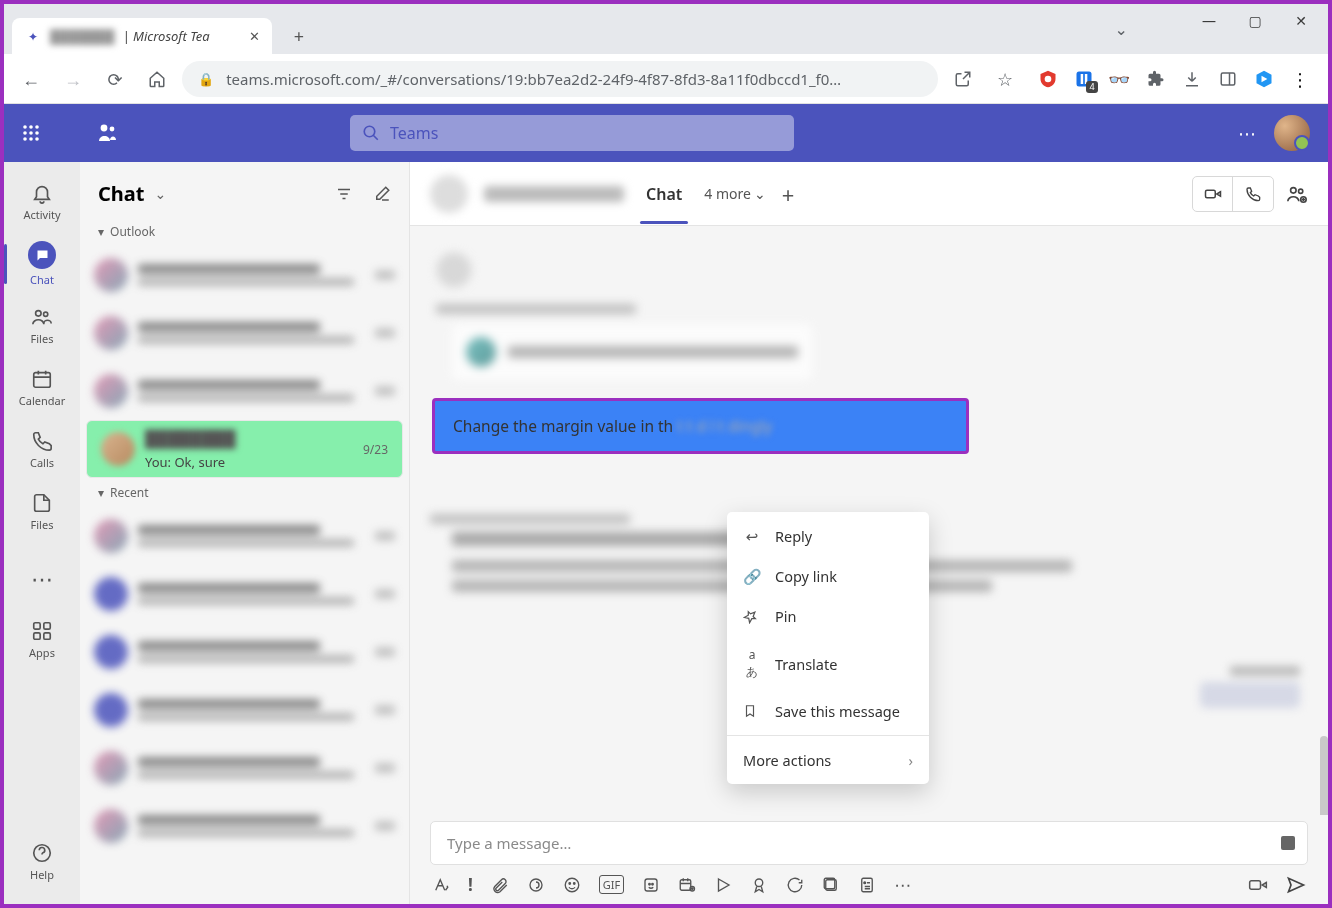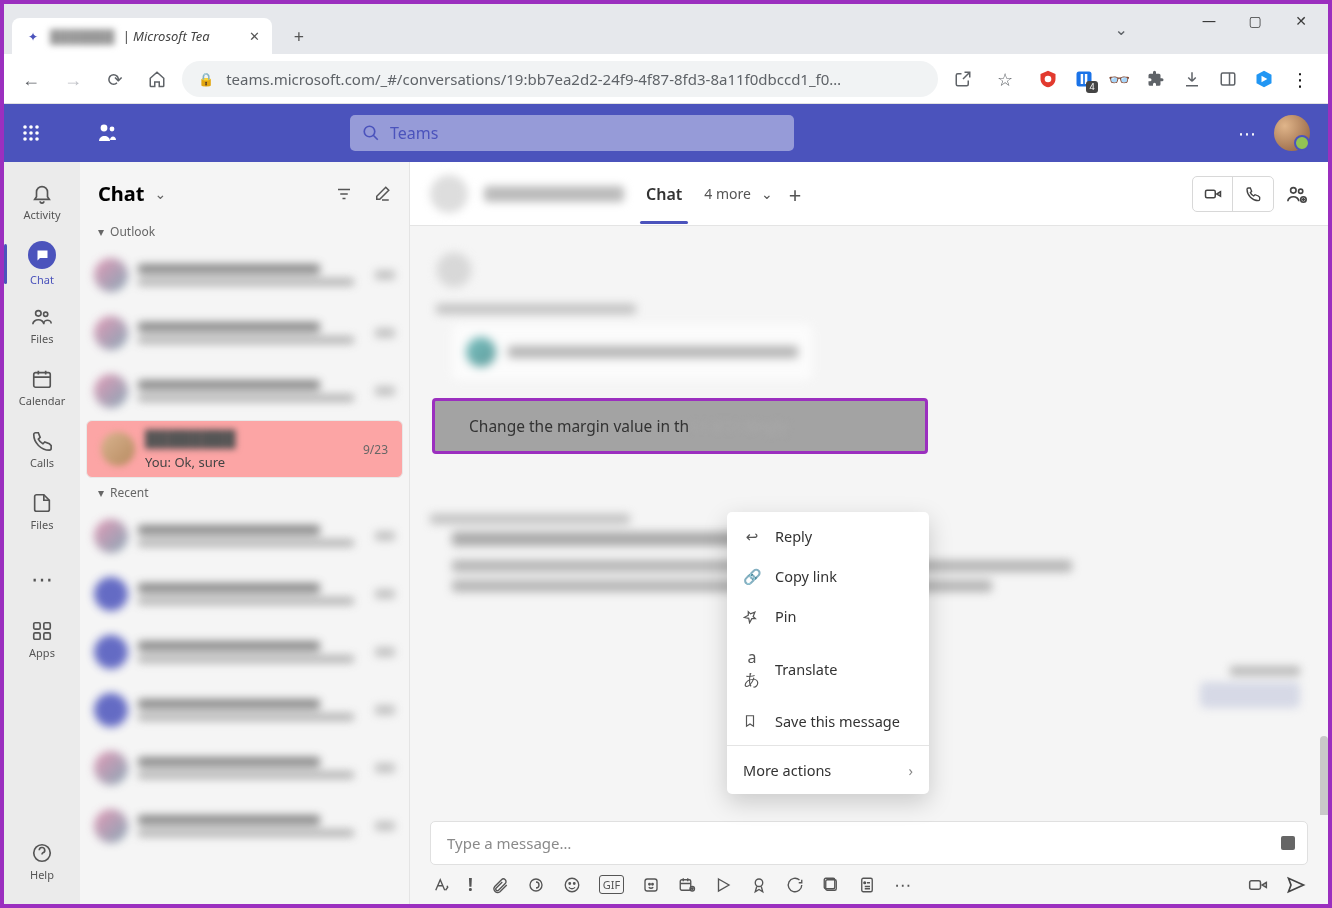--- a/index.html
+++ b/index.html
@@ -59,50 +59,50 @@
   .chat-list-header .chev { color: #666; font-size: 14px; }
   .chat-list-header .spacer { flex: 1; }
   .chat-list-header .hdr-icon { color: #555; font-size: 17px; margin-left: 10px; }
   .cl-section { font-size: 12px; color: #666; padding: 6px 18px; display: flex; align-items: center; gap: 6px; }
   .cl-item { display: flex; align-items: center; padding: 8px 14px; gap: 10px; height: 58px; filter: blur(4px); opacity: 0.85; }
   .cl-item .sm-av { width: 34px; height: 34px; border-radius: 50%; background: linear-gradient(135deg,#d8a,#79a); }
   .cl-item .lines { flex: 1; }
   .cl-item .l1 { height: 10px; background: #777; border-radius: 3px; margin-bottom: 4px; width: 80%; }
   .cl-item .l2 { height: 8px; background: #aaa; border-radius: 3px; width: 95%; }
   .cl-item .side { height: 10px; width: 20px; background: #bbb; border-radius: 2px; }
-  .cl-item.selected { filter: none; opacity: 1; background: #fca5a5; border-radius: 6px; margin: 0 6px; border: 1px solid #e8e8e8; justify-content: flex-end; }
+  .cl-item.selected { filter: none; opacity: 1; background: #86efac; border-radius: 6px; margin: 0 6px; border: 1px solid #e8e8e8; justify-content: flex-end; }
   .cl-item.selected .sm-av { background: linear-gradient(135deg,#d9b48f,#b78a60); filter: blur(3px); }
   .cl-item.selected .l1 { background: transparent; filter: blur(3px); color: #555; font-weight: 600; height: auto; }
   .cl-item.selected .l2b { font-size: 13px; color: #444; }
   .cl-item.selected .ts { font-size: 12px; color: #666; }
 
   
   .chat-main { flex: 1; display: flex; flex-direction: column; background: #f5f5f5; }
   .chat-header { height: 64px; background: #fff; border-bottom: 1px solid #e4e4e4; display: flex; align-items: center; padding: 0 20px; gap: 16px; }
   .chat-header .hdr-av { width: 38px; height: 38px; border-radius: 50%; background: #ddd; filter: blur(4px); }
   .chat-header .hdr-name { width: 140px; height: 16px; background: #bbb; border-radius: 4px; filter: blur(4px); }
   .chat-tab { font-size: 16px; font-weight: 600; color: #333; padding: 18px 6px; position: relative; }
   .chat-tab.active::after { content: ''; position: absolute; bottom: -1px; left: 0; right: 0; height: 3px; background: #4b53bc; border-radius: 2px; }
-  .chat-more { font-size: 14px; color: #555; display: flex; align-items: center; gap: 10px; }
+  .chat-more { font-size: 14px; color: #555; display: flex; align-items: center; gap: 3px; }
   .chat-add { font-size: 22px; color: #555; }
   .chat-actions { margin-left: auto; display: flex; align-items: center; gap: 12px; }
   .call-group { display: flex; border: 1px solid #d8d8d8; border-radius: 5px; overflow: hidden; }
   .call-group span { width: 40px; height: 34px; display: flex; align-items: center; justify-content: center; color: #444; }
   .call-group span:first-child { border-right: 1px solid #d8d8d8; }
   .ppl-add { font-size: 20px; color: #444; }
 
   .chat-body { flex: 1; padding: 20px; position: relative; overflow: hidden; }
   .blurred-block { filter: blur(5px); opacity: 0.7; }
   .blurred-block .avs { width: 36px; height: 36px; border-radius: 50%; background: #ccc; border: 1px solid #ddd; margin: 6px 0 16px 6px; }
   .blurred-block .meta-line { width: 200px; height: 10px; background: #aaa; border-radius: 3px; margin-left: 6px; margin-bottom: 10px; }
   .blurred-block .card { width: 360px; height: 56px; background: #fff; border-radius: 6px; margin-left: 22px; display:flex; align-items:center; gap:12px; padding:0 14px; }
   .blurred-block .card .ci { width: 30px; height: 30px; border-radius: 50%; background: linear-gradient(135deg,#4aa,#277); }
   .blurred-block .card .ctx { height: 12px; flex:1; background:#999; border-radius:3px; }
 
-  .msg-highlight { border: 3px solid #9b2fbf; border-radius: 4px; background: #a3a3a3; padding: 14px 34px; width: 496px; margin: 18px 0 0 2px; font-size: 15.5px; color: #333; }
+  .msg-highlight { border: 3px solid #9b2fbf; border-radius: 4px; background: #3b82f6; padding: 14px 18px; width: 537px; margin: 18px 0 0 2px; font-size: 15.5px; color: #333; }
 
   
   .ctx-menu { position: absolute; top: 380px; left: 716px; width: 202px; background: #fff; border-radius: 5px; box-shadow: 0 8px 24px rgba(0,0,0,0.18); padding: 4px 0; z-index: 50; }
   .ctx-item { display: flex; align-items: center; gap: 14px; padding: 10px 16px; font-size: 14.5px; color: #333; cursor: pointer; }
   .ctx-item .ci { width: 18px; text-align: center; color: #555; font-size: 15px; }
   .ctx-item.highlight { border: 3px solid #9b2fbf; border-radius: 3px; margin: 0 -3px; padding-left: 13px; }
   .ctx-sep { height: 1px; background: #e4e4e4; margin: 4px 0; }
   .ctx-item .chev-r { margin-left: auto; color: #888; }
 
   .blurred-lower { filter: blur(5px); opacity: 0.7; margin-top: 60px; }
@@ -606,21 +606,21 @@
     </div>
   <div class="ctx-item">
       <span class="ci">
         <svg width="15" height="15" viewBox="0 0 24 24" fill="none" stroke="#555" stroke-width="2">
           <path d="M12 2l3 7h5l-4 4 2 7-6-4-6 4 2-7-4-4h5z" transform="rotate(45 12 12)"></path>
         </svg>
       </span>
       <span>Pin</span>
     </div>
   <div class="ctx-item">
-      <span class="ci" style="font-size:16px">aあ</span>
+      <span class="ci" style="font-size:12px">aあ</span>
       <span>Translate</span>
     </div>
   <div class="ctx-item">
       <span class="ci">
         <svg width="14" height="14" viewBox="0 0 24 24" fill="none" stroke="#555" stroke-width="2">
           <path d="M6 3h12v18l-6-4-6 4z"></path>
         </svg>
       </span>
       <span>Save this message</span>
     </div>

